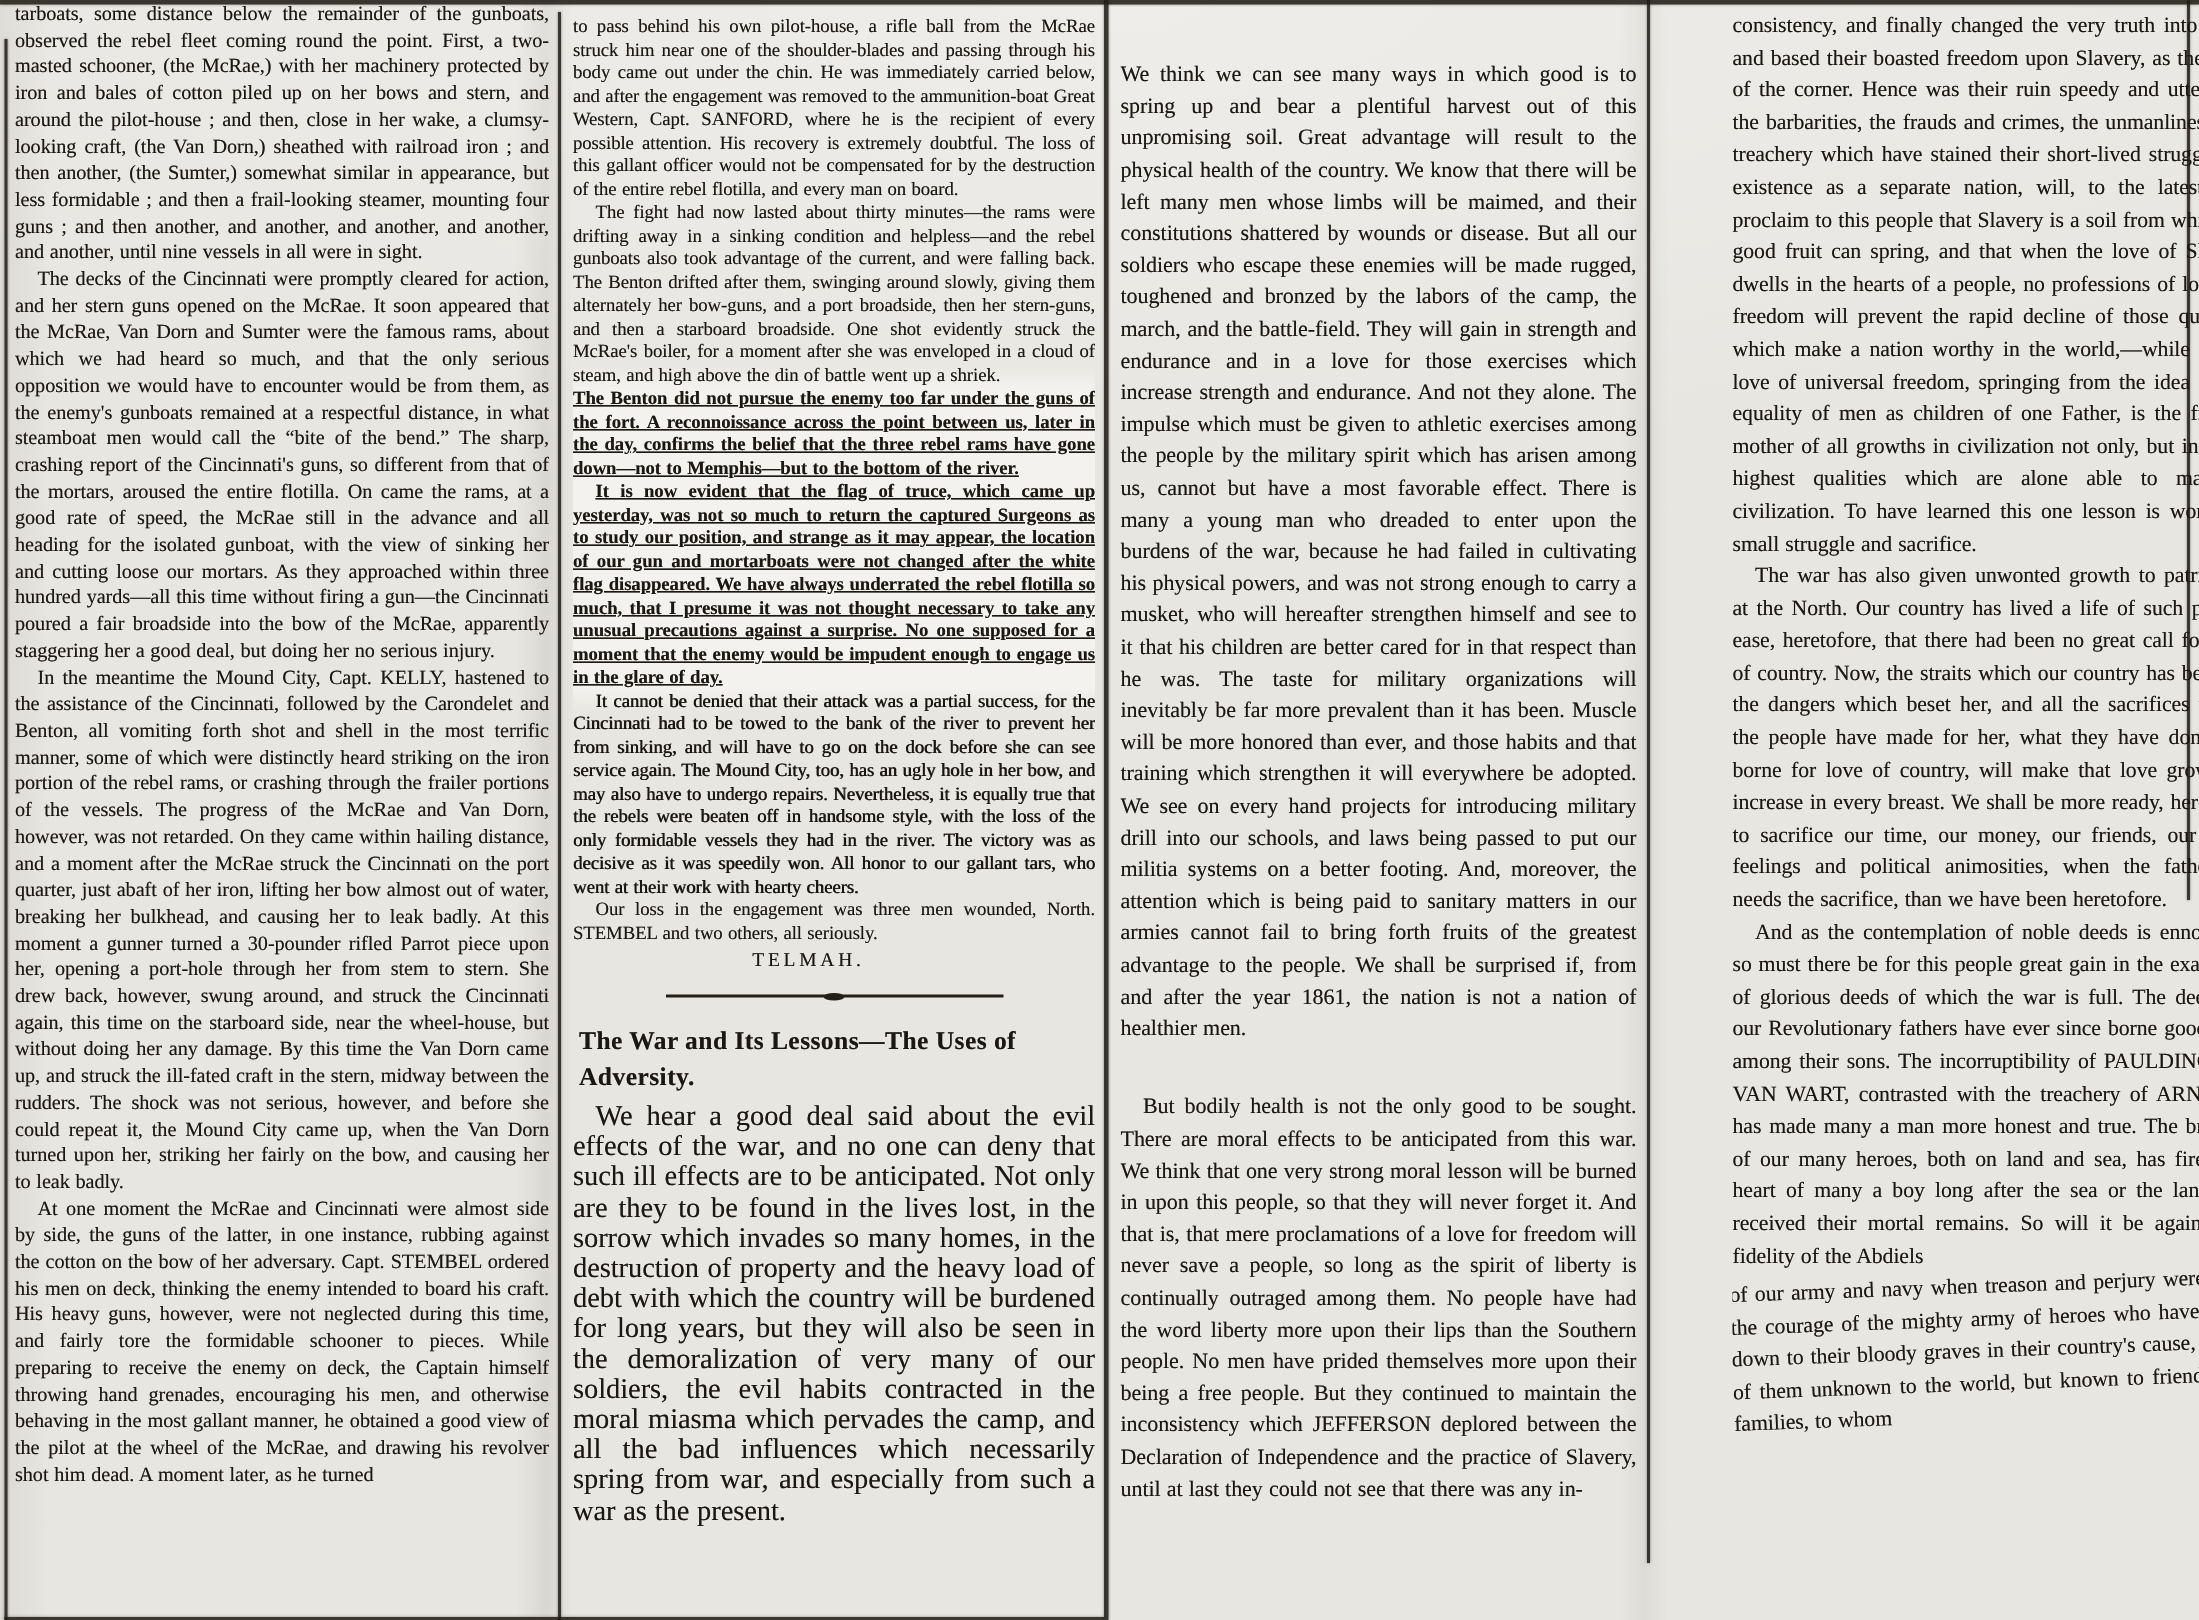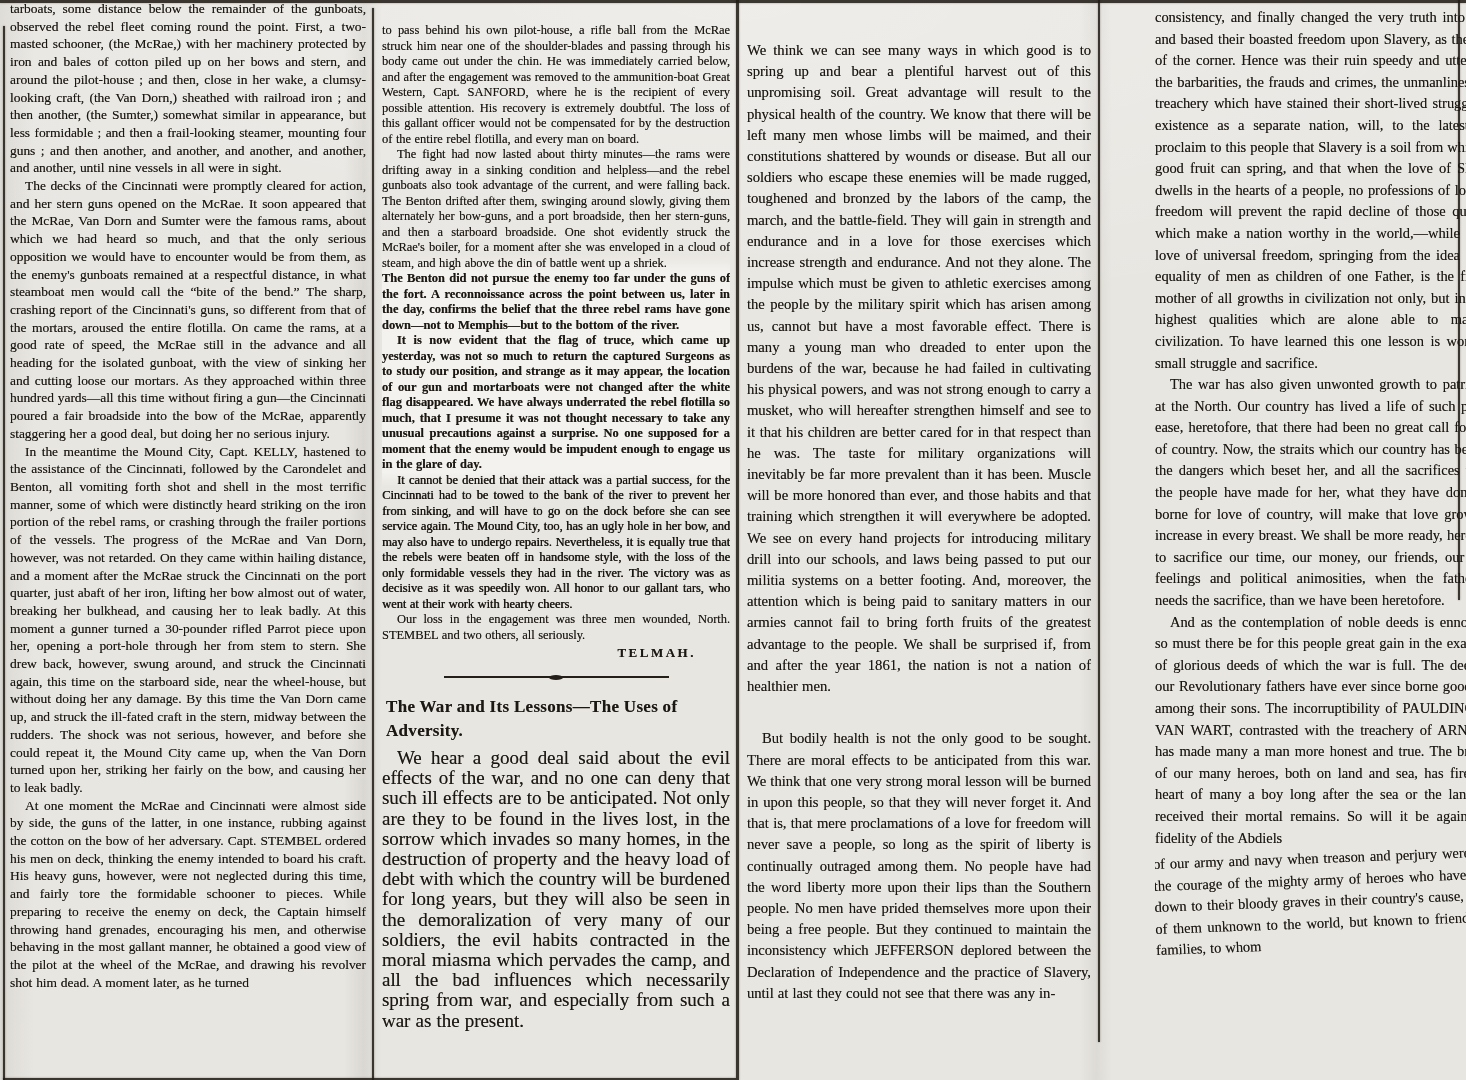--- a/index.html
+++ b/index.html
@@ -24,47 +24,47 @@
   .rule-top    { left: 0; right: 0; top: 0; height: 3px; }
   .rule-left   { left: 3px; top: 26px; bottom: 0; width: 2px; }
   .rule-c12    { left: 372px; top: 8px; bottom: 0; width: 2px; }
   .rule-c23    { left: 736px; top: 0; bottom: 0; width: 2.5px; }
   .rule-c34    { left: 1098px; top: 0; height: 1042px; width: 2px; }
   .rule-right  { right: 6px; top: 0; height: 600px; width: 2px; }
   .rule-bottom { left: 3px; bottom: 0; width: 733px; height: 2.5px; }
 
   .col { position: absolute; top: 0; bottom: 0; overflow: hidden; }
   #col1 { left: 10px;   width: 356px; }
-  #col2 { left: 382px;  width: 348px; padding-top: 23px;  }
+  #col2 { left: 382px;  width: 348px; padding-top: 10px;  }
   #col3 { left: 747px;  width: 344px; padding-top: 9px;  }
   #col4 { left: 1114px; width: 346px; padding-top: 7px; margin-left: 41px;  }
 
   .para {
     margin: 0; text-align: justify; text-indent: 15px;
     letter-spacing: -0.05px; word-spacing: 0.5px;
   }
   .noindent { text-indent: 0; }
 
   #col1 .sm { font-size: 13.5px; line-height: 17.7px; }
   #col2 .sm { font-size: 12.5px; line-height: 15.5px; }
   #col2 .lg { font-size: 19px; line-height: 20.2px; }
   #col3 .lg { font-size: 14.7px; line-height: 21.2px; margin-top: 31px; }
   #col4 .lg { font-size: 14.5px; line-height: 21.6px; }
 
-  .bold { font-weight: bold; background: #f3f2ee; box-shadow: 0 0 10px 7px #f3f2ee; }
+  .bold { font-weight: bold; background: #f3f2ee; box-shadow: 0 0 10px 7px #f3f2ee; text-decoration: underline; }
   .semibold { text-shadow: 0.4px 0 0 currentColor; }
   .tilt { transform: rotate(-2.1deg); transform-origin: 0 60%; margin-top: 5px; }
 
   .headline {
     margin: 12px 4px 6px; text-indent: 0;
     font-weight: bold; font-size: 17px; line-height: 23.5px; letter-spacing: 0.3px;
   }
   .signature {
-    margin: 2px 0 0; text-align: right; text-indent: 0;
-    padding-right: 34px; font-size: 13px; letter-spacing: 2.5px; font-weight: bold;
+    margin: 2px 0 0; text-align: center; text-indent: 0;
+    padding-right: 34px; font-size: 13px; letter-spacing: 2.5px;
   }
   .divider { margin: 10px auto 2px; width: 225px; height: 12px; display: flex; align-items: center; }
   .div-line { flex: 1; height: 1.6px; background: #241f19; }
   .div-diamond { width: 14px; height: 5px; background: #241f19; border-radius: 50%; margin: 0 -2px; }
 </style>
 </head>
 <body>
 
 <div class="sheet">
   <div class="rule rule-top"></div>

